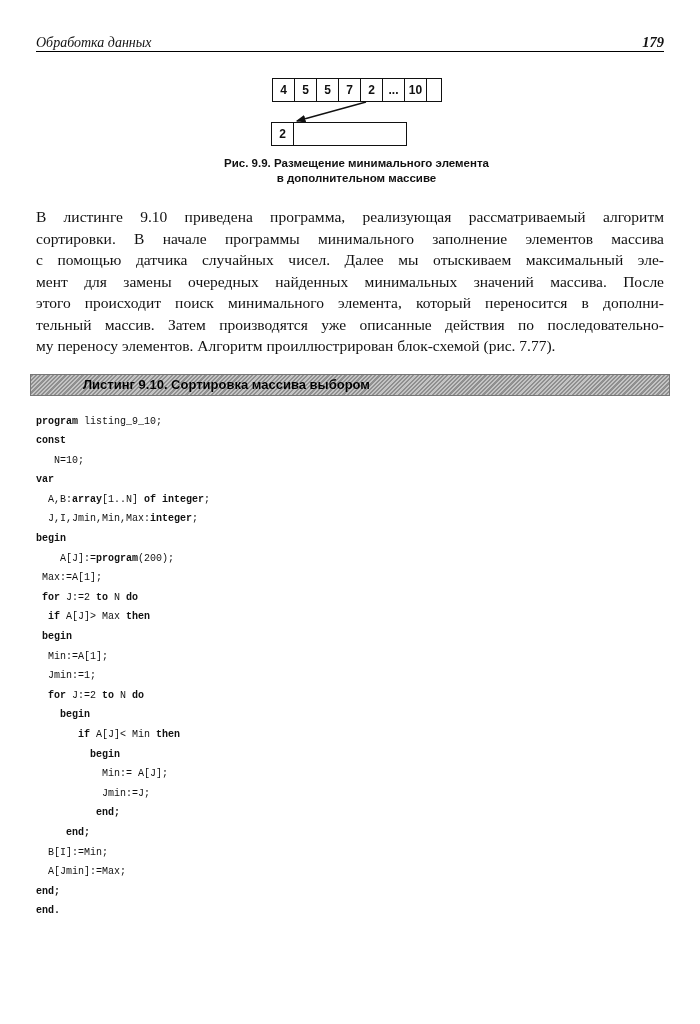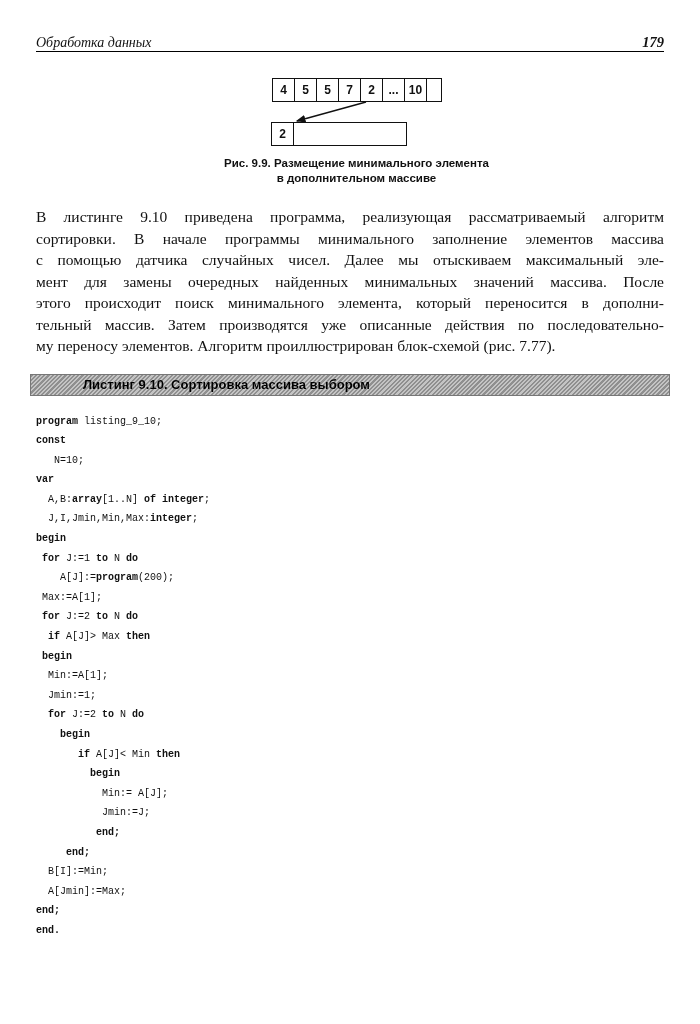--- a/index.html
+++ b/index.html
@@ -140,21 +140,20 @@
   </div>
 
   <div class="code">
       <div class="code-line"><b>program</b><span> listing_9_10;</span></div>
       <div class="code-line"><b>const</b></div>
       <div class="code-line"><span>   N=10;</span></div>
       <div class="code-line"><b>var</b></div>
       <div class="code-line"><span>  A,B:</span><b>array</b><span>[1..N] </span><b>of</b><span> </span><b>integer</b><span>;</span></div>
       <div class="code-line"><span>  J,I,Jmin,Min,Max:</span><b>integer</b><span>;</span></div>
       <div class="code-line"><b>begin</b></div>
-      <div class="code-line"><span> </span><b>for</b><span> J:=1 </span><b>to</b><span> N </span><b>do</b></div>
       <div class="code-line"><span>    A[J]:=</span><b>program</b><span>(200);</span></div>
       <div class="code-line"><span> Max:=A[1];</span></div>
       <div class="code-line"><span> </span><b>for</b><span> J:=2 </span><b>to</b><span> N </span><b>do</b></div>
       <div class="code-line"><span>  </span><b>if</b><span> A[J]&gt; Max </span><b>then</b></div>
       <div class="code-line"><span> </span><b>begin</b></div>
       <div class="code-line"><span>  Min:=A[1];</span></div>
       <div class="code-line"><span>  Jmin:=1;</span></div>
       <div class="code-line"><span>  </span><b>for</b><span> J:=2 </span><b>to</b><span> N </span><b>do</b></div>
       <div class="code-line"><span>    </span><b>begin</b></div>
       <div class="code-line"><span>       </span><b>if</b><span> A[J]&lt; Min </span><b>then</b></div>

